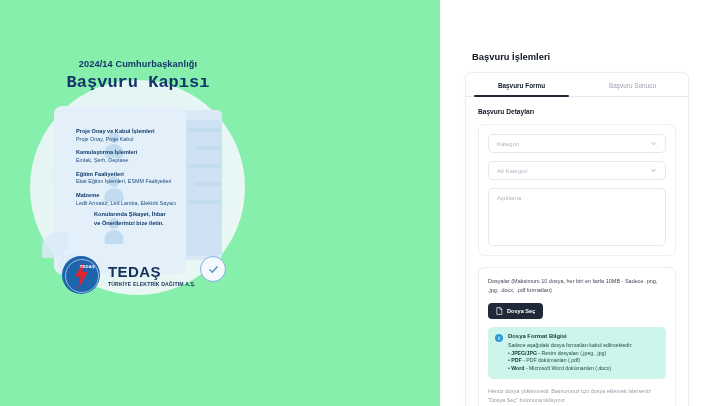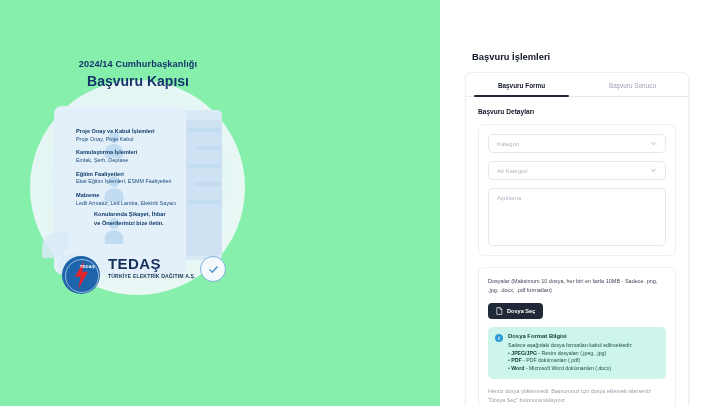--- a/index.html
+++ b/index.html
@@ -53,23 +53,24 @@
   }
   .poster-title .l1,
   .poster-title .l2 {
     font-size: 9.2px;
     font-weight: bold;
     letter-spacing: .1px;
     display: block;
   }
   .poster-title .l3 {
     display: block;
-    font-size: 14px;
+    font-size: 17px;
     font-weight: bold;
     margin-top: 2px;
+    font-family: Liberation Mono, monospace;
   }
 
   
   .illus {
     position: absolute;
     left: 14px;
     top: 48px;
     width: 176px;
     height: 180px;
     z-index: 2;
@@ -184,20 +185,21 @@
     color: #123a6b;
     line-height: 1.5;
   }
 
   
   .logo-row {
     position: absolute;
     left: 62px;
     top: 256px;
     display: flex;
+    align-items: center;
     gap: 8px;
     z-index: 7;
   }
   .logo-mark {
     position: relative;
     width: 38px;
     height: 38px;
     border-radius: 50%;
     background: #1d64ad;
     display: flex;

